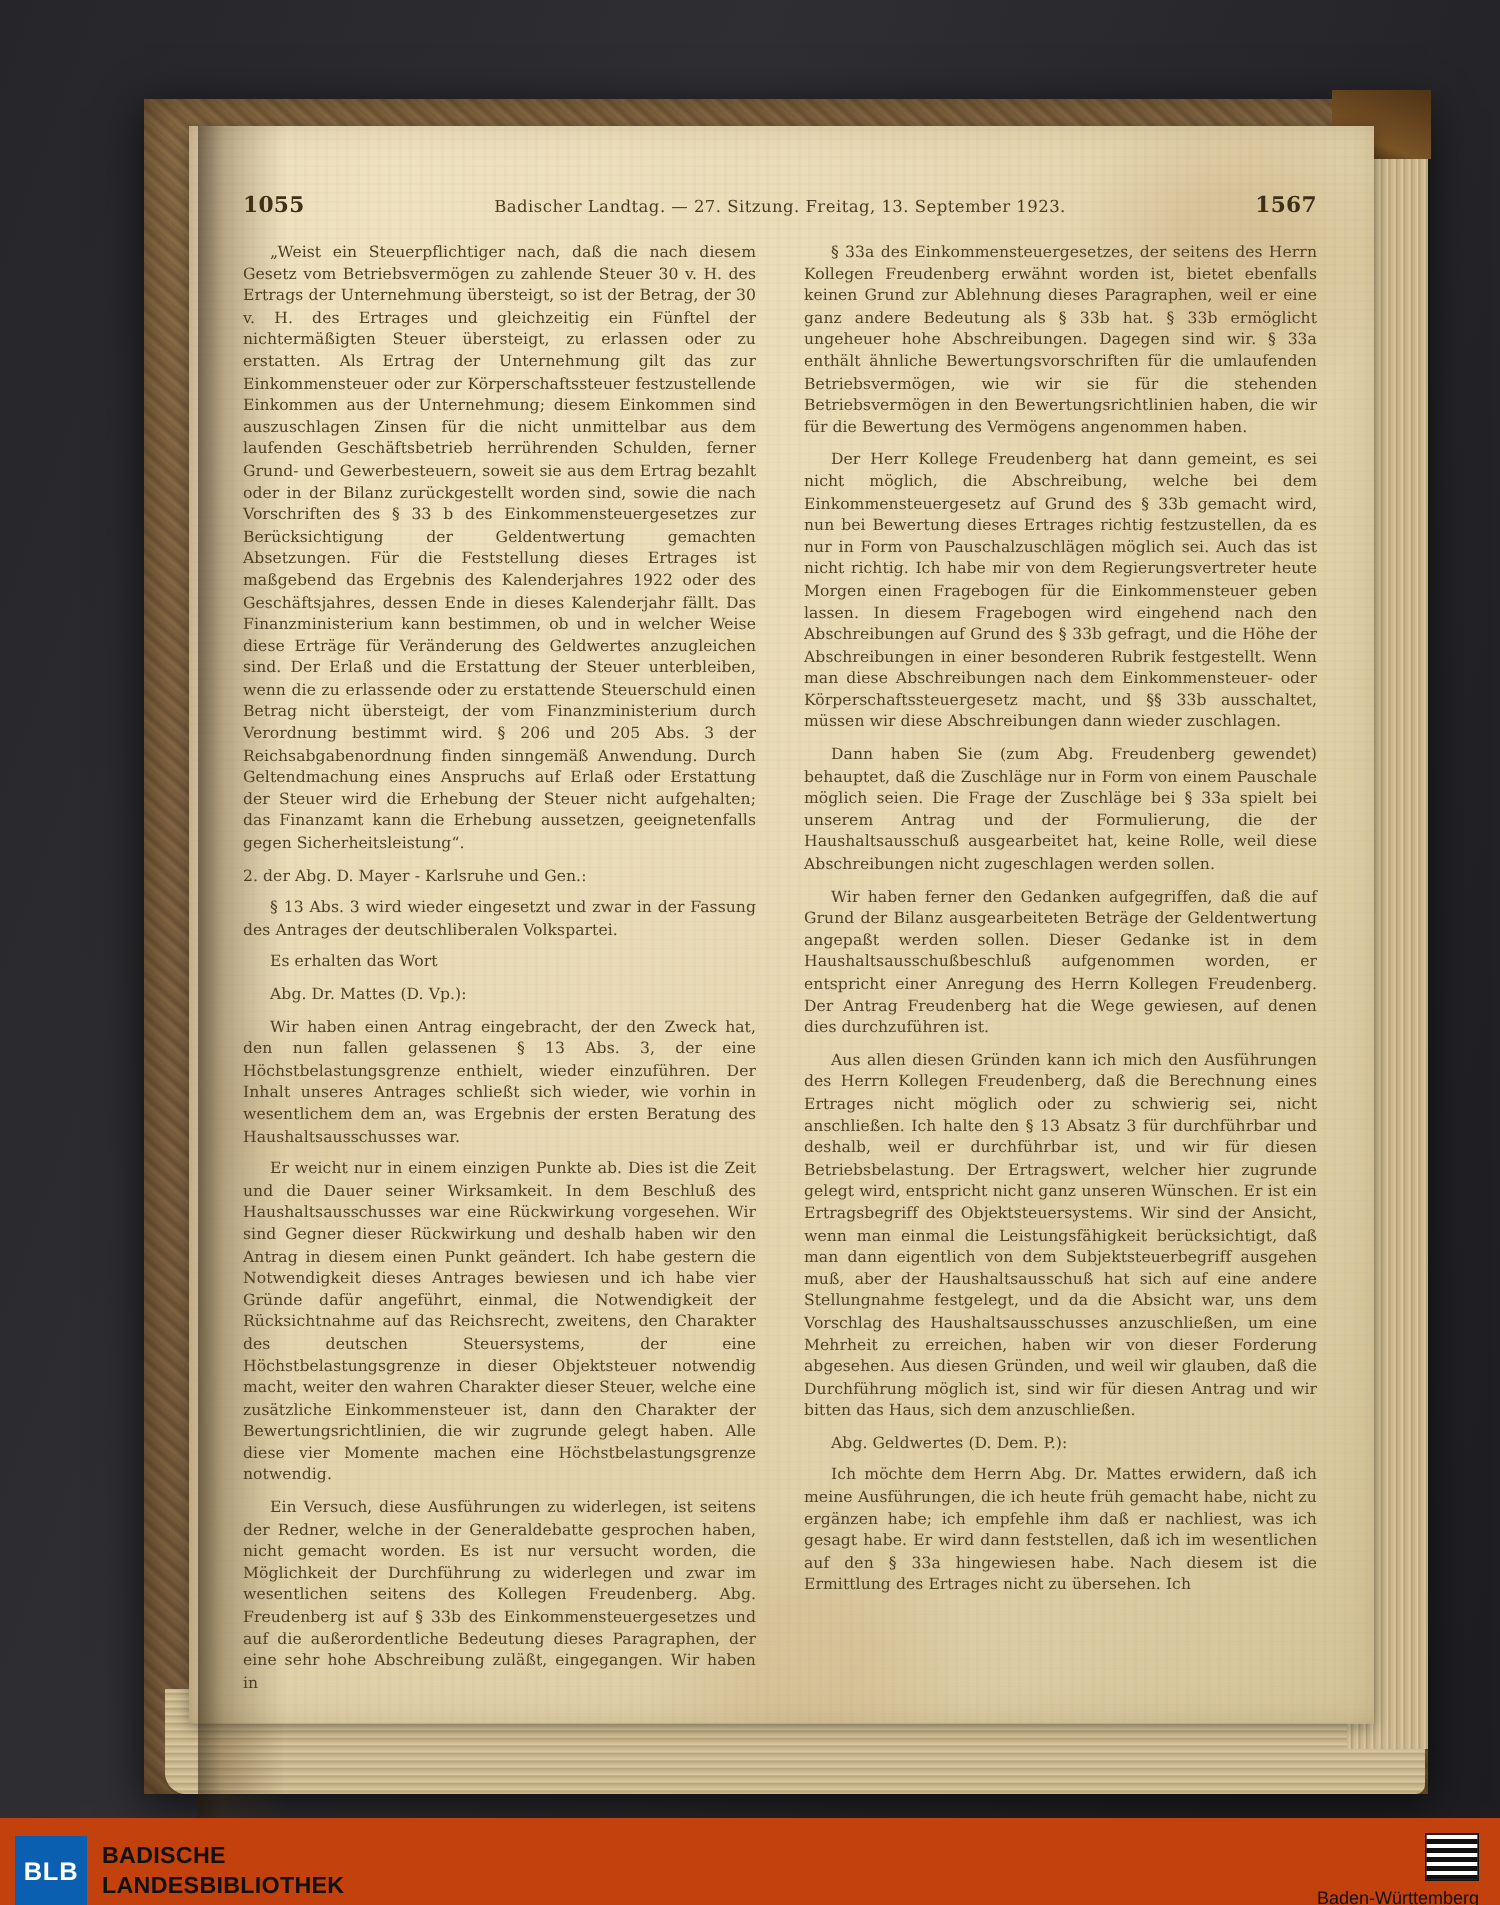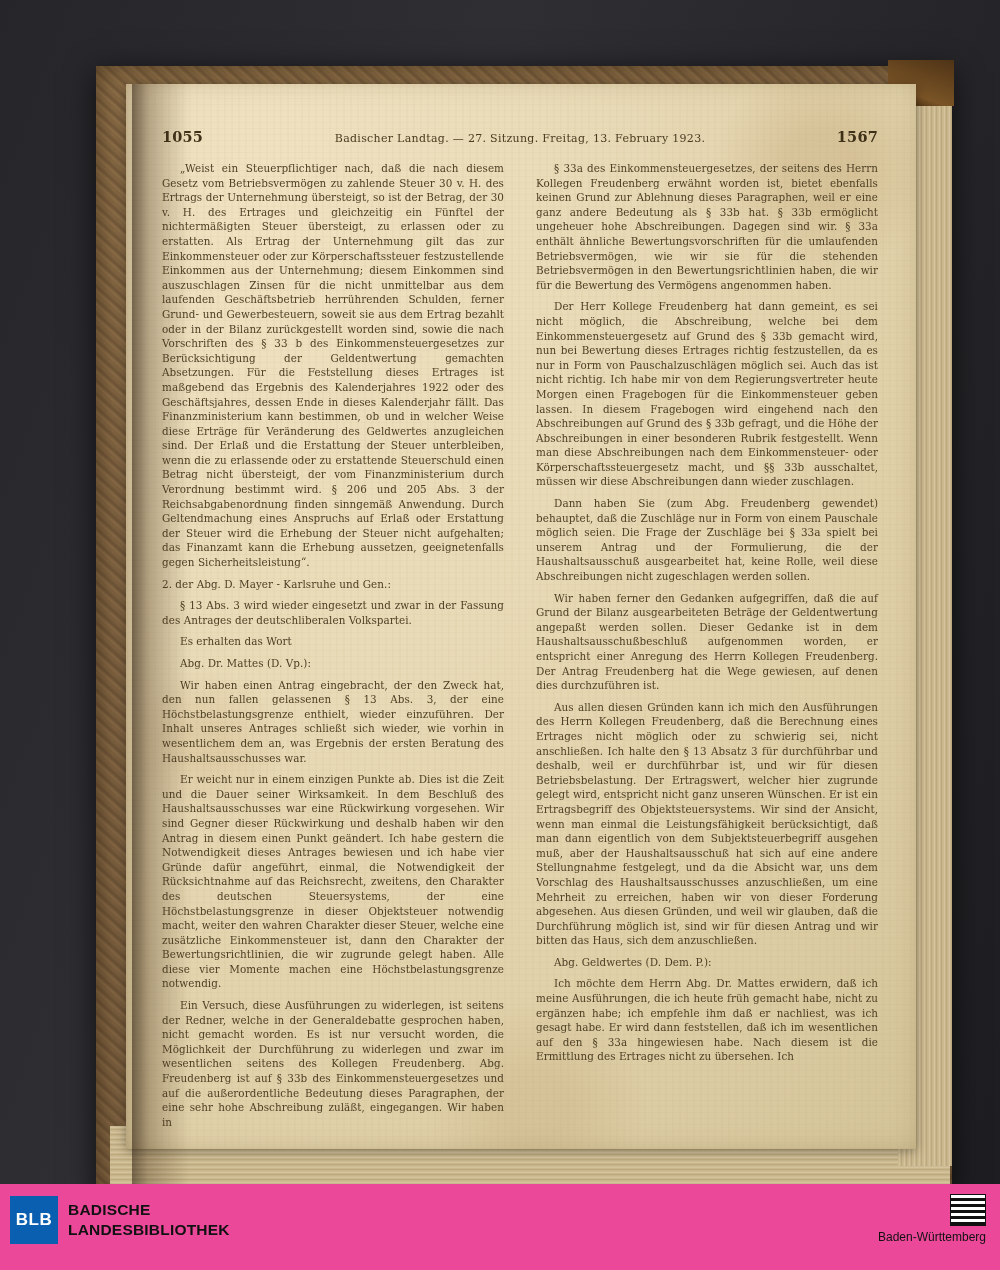--- a/index.html
+++ b/index.html
@@ -175,22 +175,22 @@
     letter-spacing: .6px;
     margin: 14px 0 7px 22px;
   }
 
   
   .footer {
     position: absolute;
     left: 0;
     bottom: 0;
     width: 1000px;
-    height: 86px;
-    background: #ec4899;
+    height: 58px;
+    background: #c2410c;
   }
   .blb-logo {
     position: absolute;
     left: 10px; top: 12px;
     width: 48px; height: 48px;
     background: #0b5fb0;
     color: #fff;
     font-family: "Liberation Sans", sans-serif;
     font-weight: bold;
     font-size: 17px;
@@ -242,21 +242,21 @@
   <div class="corner-dark"></div>
 
   <div class="leaf">
     <div class="leaf-grain"></div>
     <div class="foxing"></div>
 
     <div class="textblock">
 
       <div class="running-head">
         <div class="folio">1055</div>
-        <div class="head-title">Badischer Landtag. — 27. Sitzung. Freitag, 13. February 1923.</div>
+        <div class="head-title">Badischer Landtag. — 27. Sitzung. Freitag, 13. September 1923.</div>
         <div class="folio">1567</div>
       </div>
 
       <div class="cols">
 
         <div class="col">
           <p class="para">„Weist ein Steuerpflichtiger nach, daß die nach diesem Gesetz vom Betriebsvermögen zu zahlende Steuer 30 v. H. des Ertrags der Unternehmung übersteigt, so ist der Betrag, der 30 v. H. des Ertrages und gleichzeitig ein Fünftel der nichtermäßigten Steuer übersteigt, zu erlassen oder zu erstatten. Als Ertrag der Unternehmung gilt das zur Einkommensteuer oder zur Körperschaftssteuer festzustellende Einkommen aus der Unternehmung; diesem Einkommen sind auszuschlagen Zinsen für die nicht unmittelbar aus dem laufenden Geschäftsbetrieb herrührenden Schulden, ferner Grund- und Gewerbesteuern, soweit sie aus dem Ertrag bezahlt oder in der Bilanz zurückgestellt worden sind, sowie die nach Vorschriften des § 33 b des Einkommensteuergesetzes zur Berücksichtigung der Geldentwertung gemachten Absetzungen. Für die Feststellung dieses Ertrages ist maßgebend das Ergebnis des Kalenderjahres 1922 oder des Geschäftsjahres, dessen Ende in dieses Kalenderjahr fällt. Das Finanzministerium kann bestimmen, ob und in welcher Weise diese Erträge für Veränderung des Geldwertes anzugleichen sind. Der Erlaß und die Erstattung der Steuer unterbleiben, wenn die zu erlassende oder zu erstattende Steuerschuld einen Betrag nicht übersteigt, der vom Finanzministerium durch Verordnung bestimmt wird. § 206 und 205 Abs. 3 der Reichsabgabenordnung finden sinngemäß Anwendung. Durch Geltendmachung eines Anspruchs auf Erlaß oder Erstattung der Steuer wird die Erhebung der Steuer nicht aufgehalten; das Finanzamt kann die Erhebung aussetzen, geeignetenfalls gegen Sicherheitsleistung“.</p>
           <p class="para noindent">2. der Abg. D. Mayer - Karlsruhe und Gen.:</p>
           <p class="para">§ 13 Abs. 3 wird wieder eingesetzt und zwar in der Fassung des Antrages der deutschliberalen Volkspartei.</p>
           <p class="para centered">Es erhalten das Wort</p>

